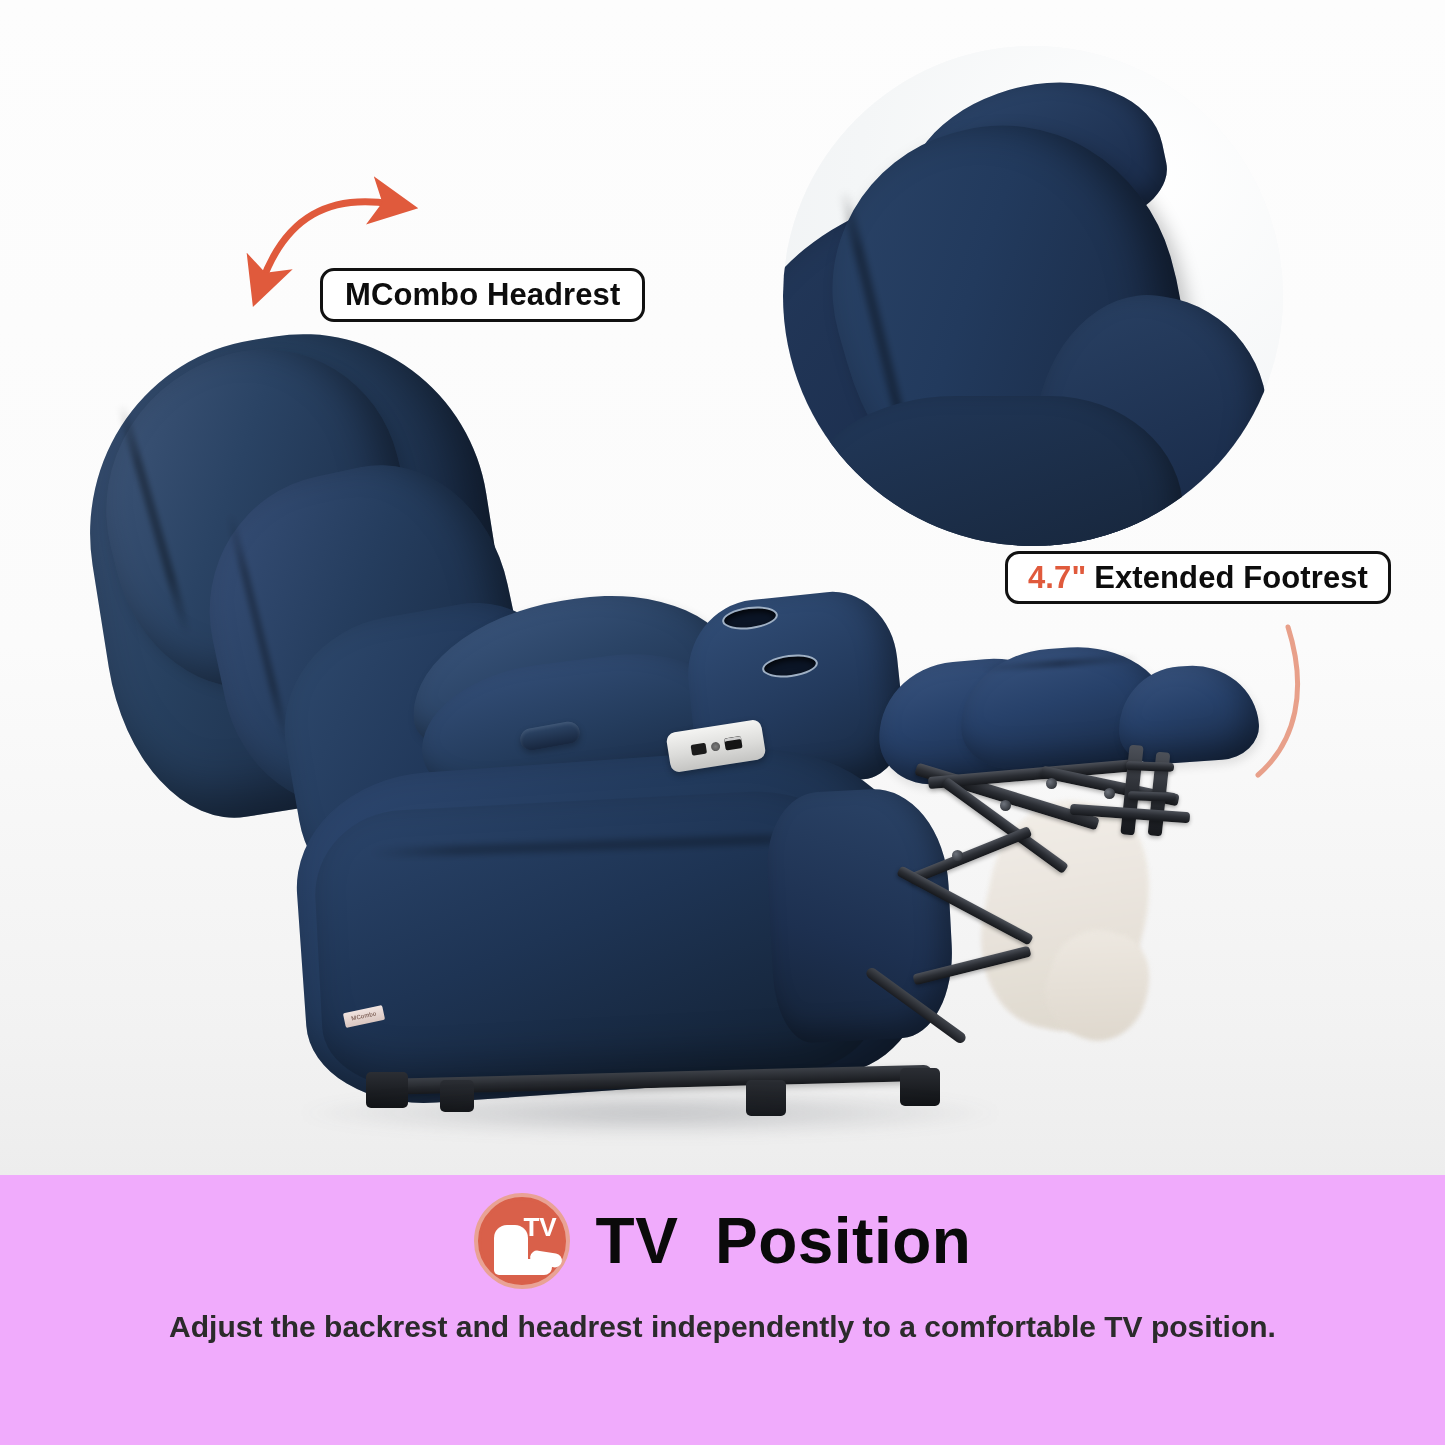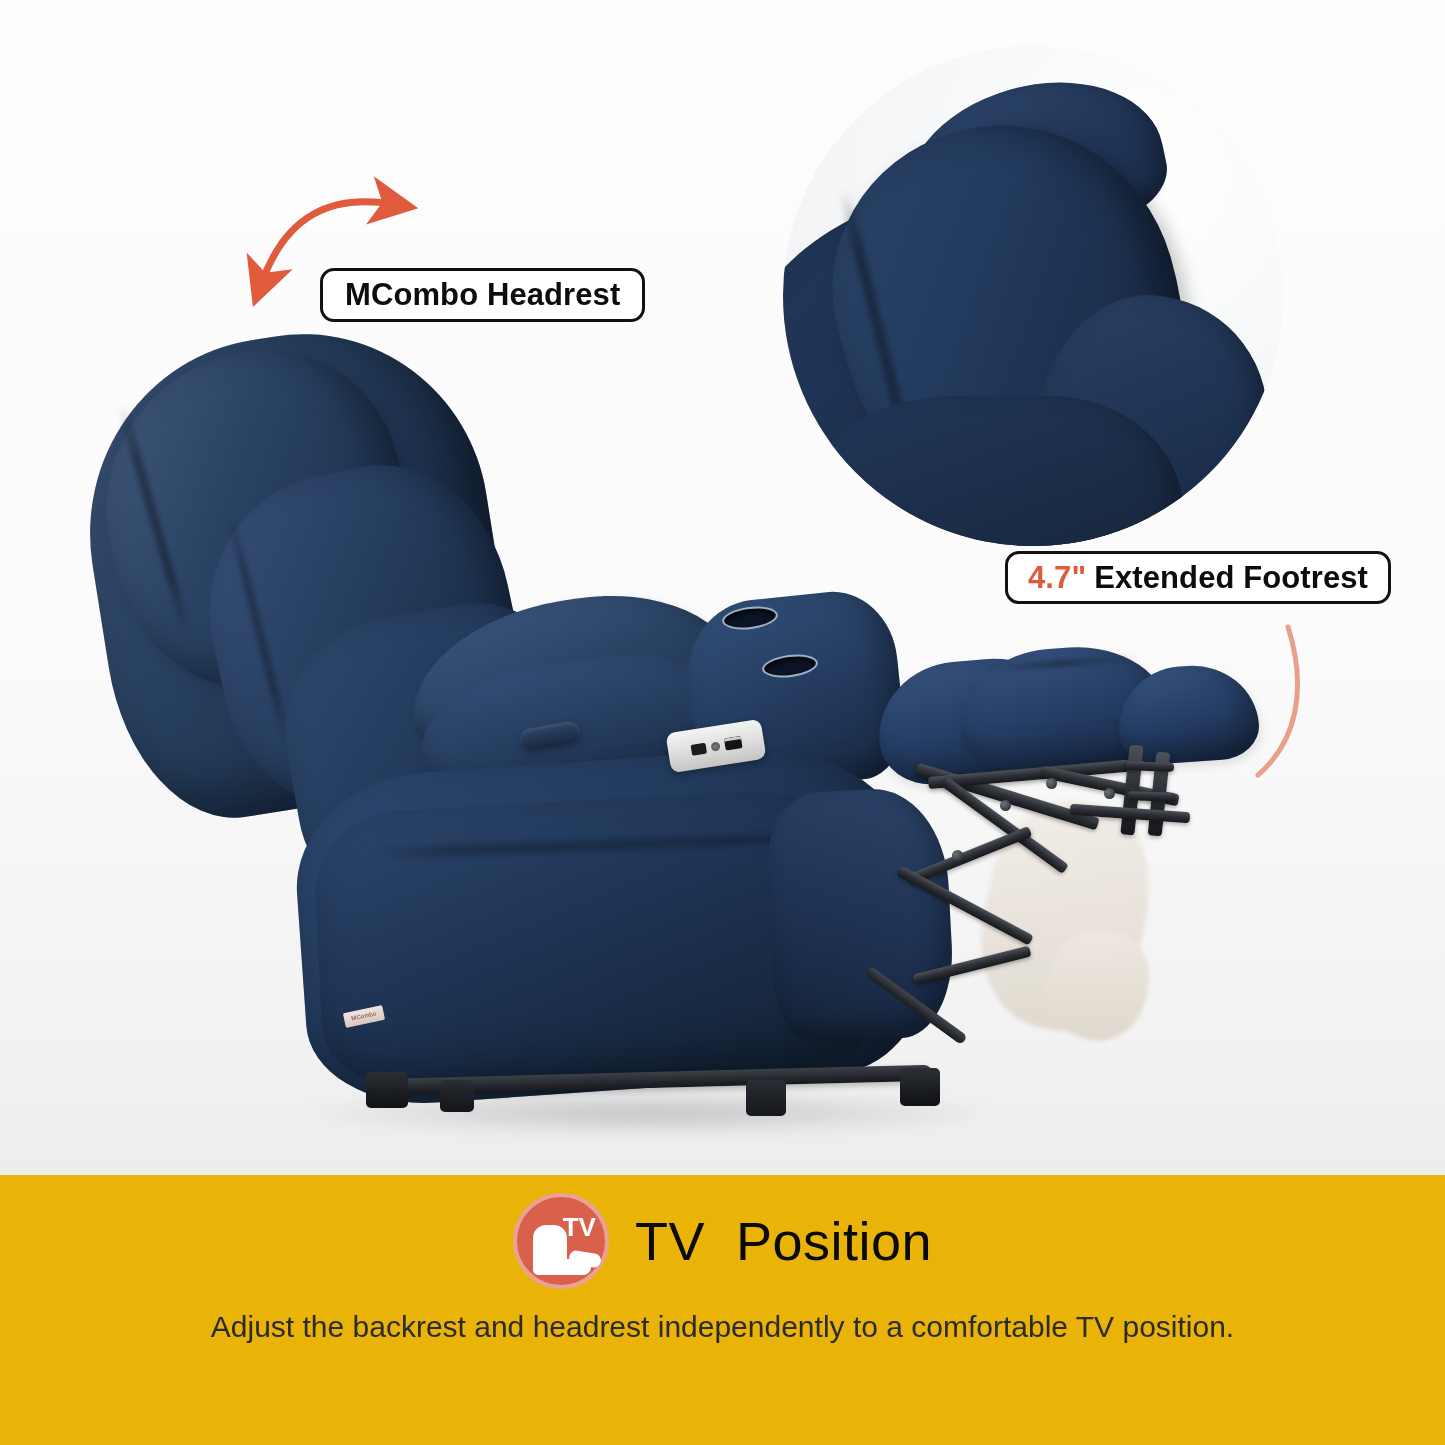--- a/index.html
+++ b/index.html
@@ -293,21 +293,21 @@
     left: 320px; top: 268px; height: 54px; padding: 0 22px;
     font-size: 31px;
   }
   #label-extended-footrest {
     left: 1005px; top: 551px; height: 53px; padding: 0 20px;
     font-size: 31px;
   }
   .accent { color: #e05a3c; margin-right: 8px; }
 
   
-  .footer { position:absolute; left:0; top:1175px; width:1445px; height:270px; background:#eab308; }
+  .footer { position:absolute; left:0; top:1175px; width:1445px; height:270px; background:#f0abfc; }
   .title-row {
     position:absolute; left:0; top:18px; width:1445px;
     display:flex; align-items:center; justify-content:center; gap:26px;
   }
   .tv-badge {
     width: 96px; height: 96px; border-radius: 50%;
     background: #d9604a;
     border: 4px solid #e9a295;
     position: relative; flex: 0 0 auto;
     box-shadow: inset 0 0 0 3px #d9604a;
@@ -323,26 +323,26 @@
   .tv-badge .chair-foot {
     position:absolute; left:52px; top:55px; width:32px; height:14px;
     background:#fff; border-radius: 8px; transform: rotate(9deg);
   }
   .tv-badge .tv-text {
     position:absolute; right:9px; top:17px;
     color:#fff; font-weight:700; font-size:26px; line-height:1;
     font-family:"Liberation Sans", sans-serif;
   }
   #main-title {
-    font-size: 54px; font-weight: 400; color:#0a0a0a;
+    font-size: 64px; font-weight: 700; color:#0a0a0a;
     letter-spacing: .5px; white-space: pre;
   }
   #sub-caption {
     position:absolute; left:0; top:135px; width:1445px; text-align:center;
-    font-size: 30px; color:#2b2b2b; font-weight: 400;
+    font-size: 30px; color:#2b2b2b; font-weight: 700;
   }
 </style>
 </head>
 <body>
 
 <div id="canvas">
 
   <div class="photo-stage">
 
     <div class="inset-circle">

